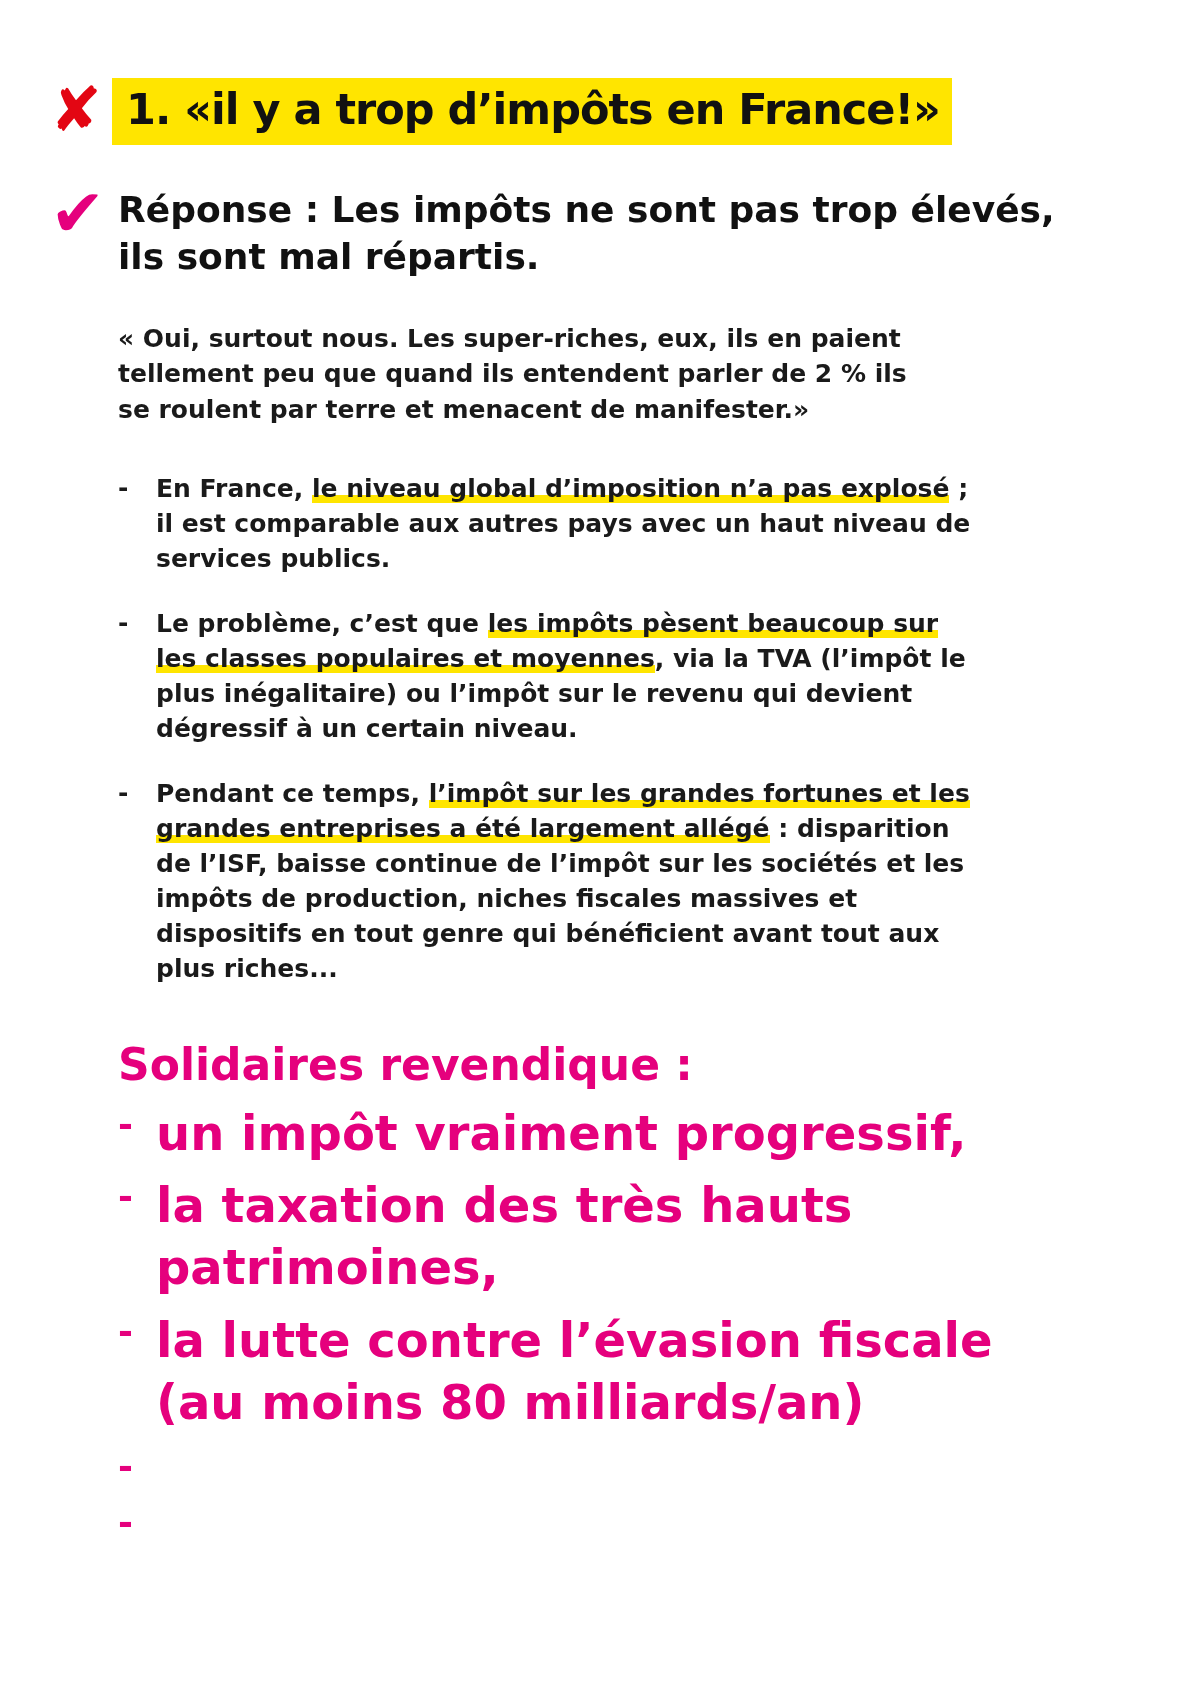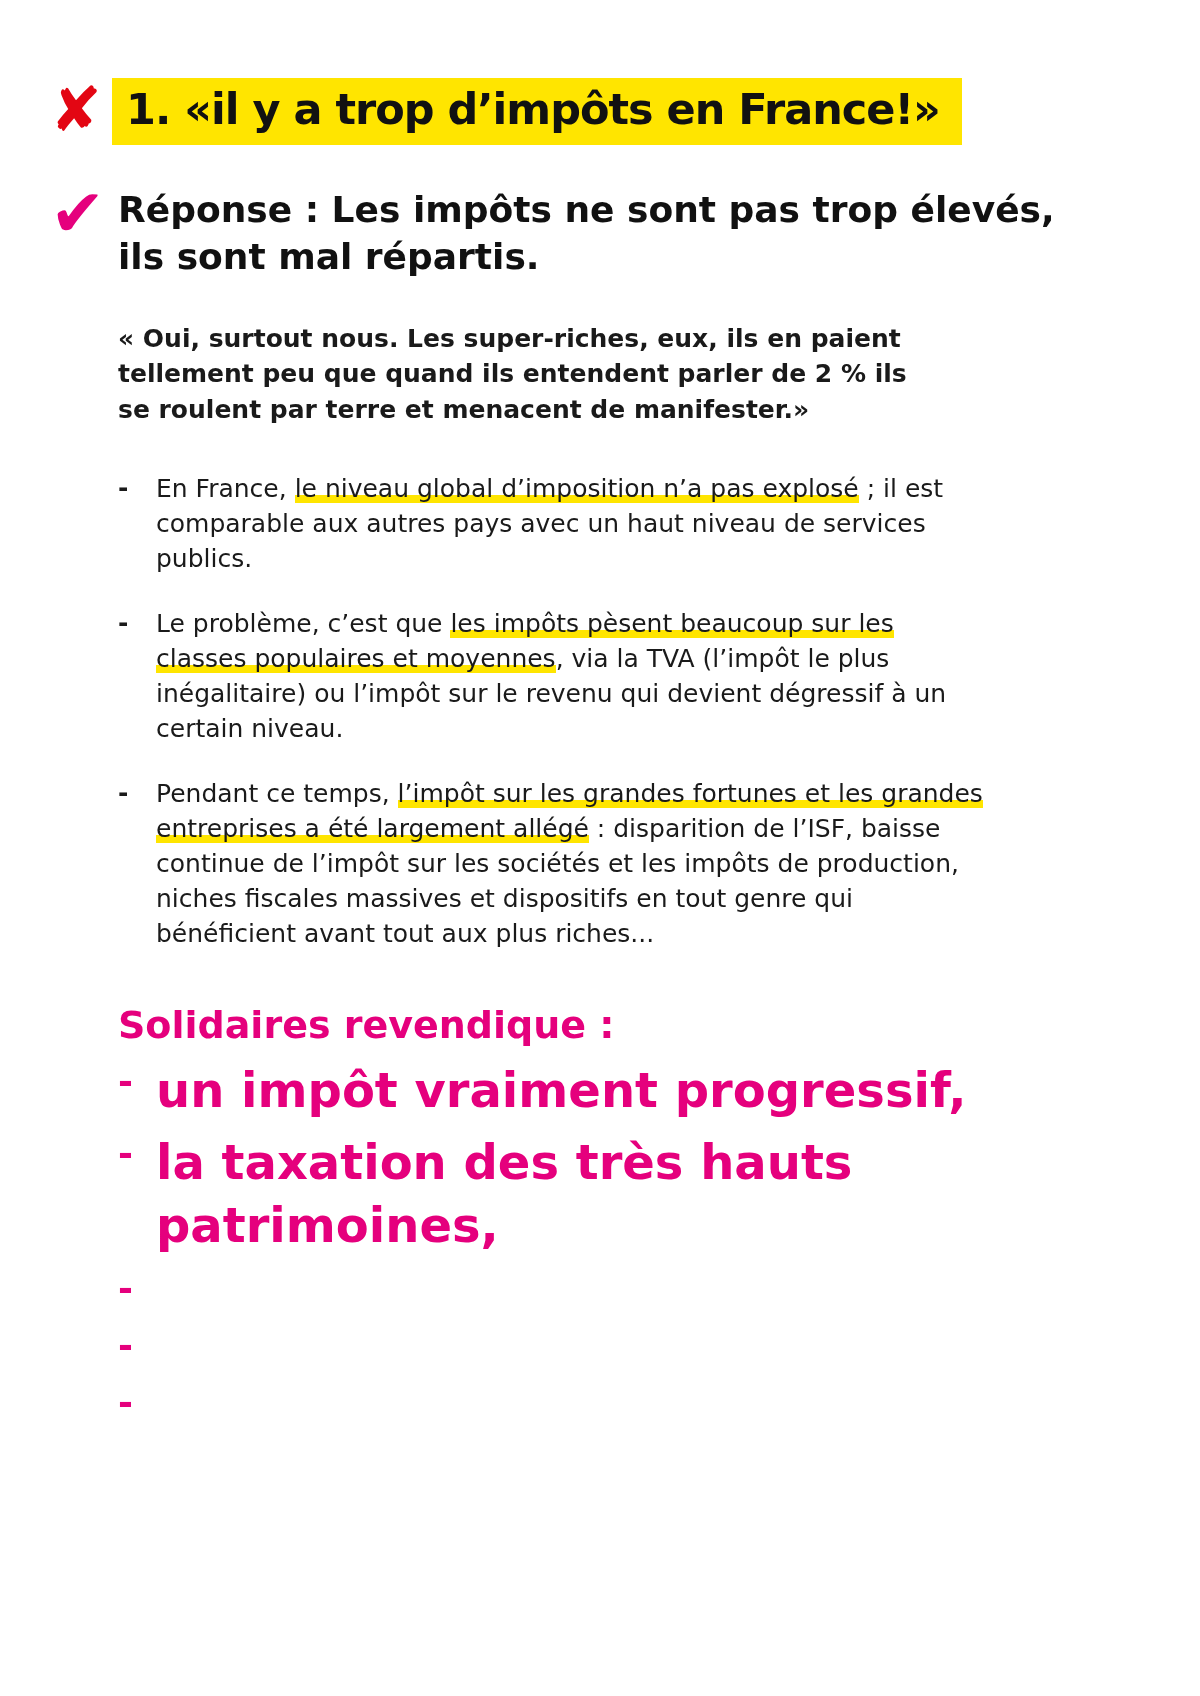--- a/index.html
+++ b/index.html
@@ -28,21 +28,21 @@
     color: #e30613;
     font-size: 62px;
     font-weight: bold;
     line-height: 1;
     width: 62px;
     flex: 0 0 auto;
     transform: translateY(-2px);
   }
   .title-band {
     background: #ffe500;
-    padding: 8px 22px 12px 14px;
+    padding: 8px 12px 12px 14px;
     font-size: 43px;
     font-weight: bold;
     letter-spacing: -1px;
     line-height: 1.1;
     color: #111111;
     white-space: nowrap;
   }
 
   
   .response-row {
@@ -88,35 +88,35 @@
   .bullet-marker {
     width: 38px;
     flex: 0 0 auto;
     font-size: 25px;
     font-weight: bold;
     line-height: 1.32;
   }
   .bullet-text {
     max-width: 830px;
     font-size: 25px;
-    font-weight: normal;
+    font-weight: bold;
     line-height: 1.4;
     color: #1a1a1a;
   }
   .hl {
     background-image: linear-gradient(to top, #ffe500 8px, rgba(0,0,0,0) 8px);
   }
 
   
   .demands {
     margin: 50px 50px 0 118px;
     color: #e5007d;
   }
   .demands-heading {
-    font-size: 38px;
+    font-size: 44px;
     font-weight: bold;
     line-height: 1.3;
     margin-bottom: 8px;
   }
   .demand-item {
     display: flex;
     align-items: flex-start;
     margin-bottom: 10px;
   }
   .demand-marker {
@@ -178,20 +178,22 @@
       <span class="demand-text">un impôt vraiment progressif,</span>
     </div>
 
     <div class="demand-item">
       <span class="demand-marker">-</span>
       <span class="demand-text">la taxation des très hauts patrimoines,</span>
     </div>
 
     <div class="demand-item">
       <span class="demand-marker">-</span>
+      <span class="demand-text">la lutte contre l’évasion fiscale
+(au moins 80 milliards/an)</span>
     </div>
 
     <div class="demand-item">
       <span class="demand-marker">-</span>
     </div>
 
     <div class="demand-item">
       <span class="demand-marker">-</span>
     </div>
   </div>

